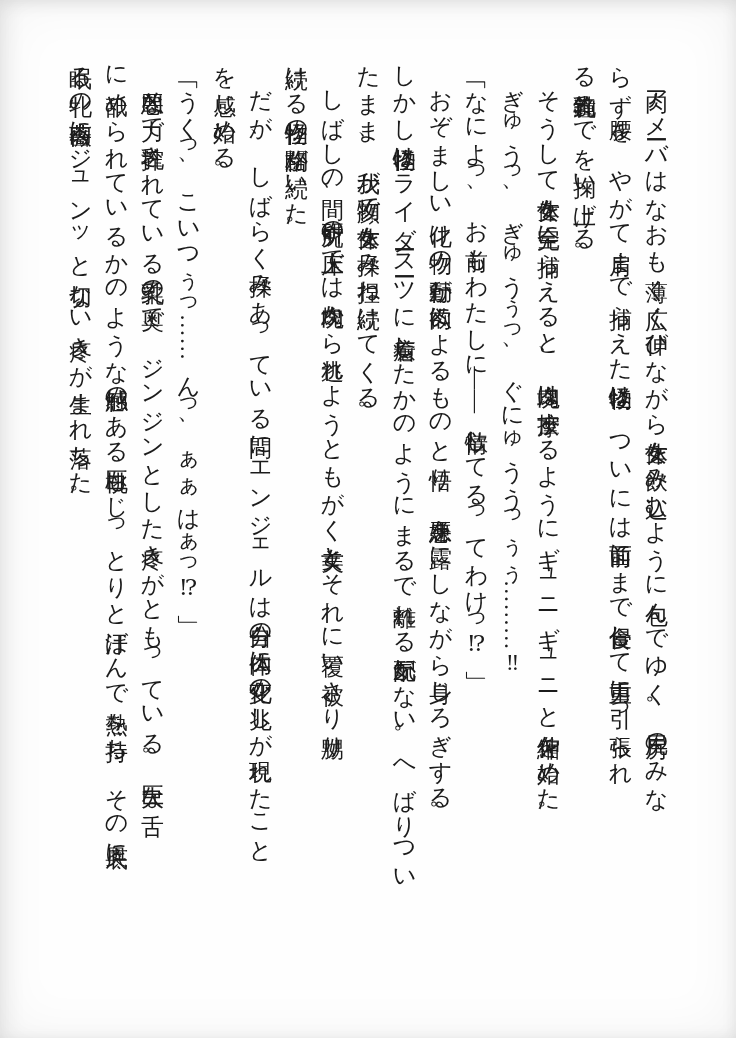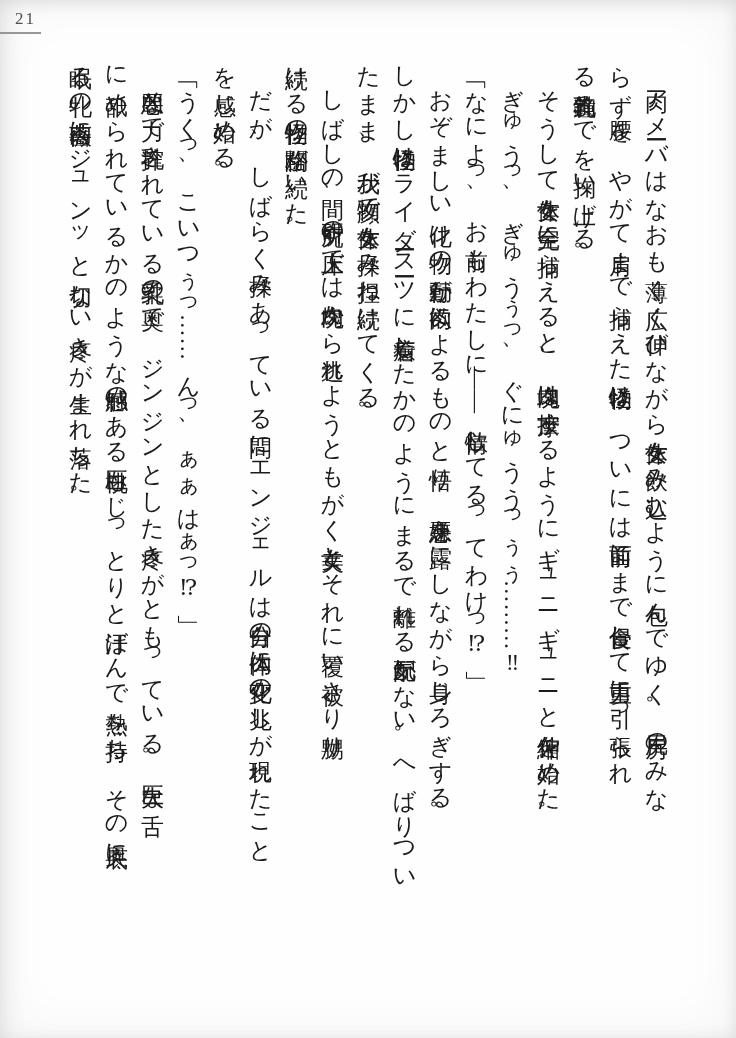--- a/index.html
+++ b/index.html
@@ -63,24 +63,20 @@
     white-space: nowrap;
   }
   .tline.indent {
     text-indent: 24px;
   }
 </style>
 </head>
 <body>
 
 <div class="page">
-  <div class="folio">
-    <span class="folio-num">21</span>
-    <span class="folio-rule"></span>
-  </div>
   <div class="text-block" id="text-block">
       <p class="tline indent">肉アメーバはなおも薄く広く伸びながら女体を飲み込むように包んでゆく。尻房のみな</p>
       <p class="tline">らず腰を、やがて肩まで捕らえた怪物は、ついには前面にまで侵食して重力に引っ張られ</p>
       <p class="tline">る乳釣鐘までを掬い上げる。</p>
       <p class="tline indent">そうして女体を完全に捕らえると、肉塊は按摩するようにギュニギュニと伸縮を始めた。</p>
       <p class="tline indent">ぎゅうっ、ぎゅうぅっ、ぐにゅううっぅぅ………‼</p>
       <p class="tline indent">「なによっ、お前もわたしに――欲情してるってわけっ⁉」</p>
       <p class="tline indent">おぞましい化け物の行動が肉欲によるものと悟り、嫌悪を露にしながら身じろぎする。</p>
       <p class="tline">しかし怪物はライダースーツに癒着したかのようにまるで離れる気配がない。へばりつい</p>
       <p class="tline">たまま、我が物顔で女体を揉み捏ね続けてくる。</p>

